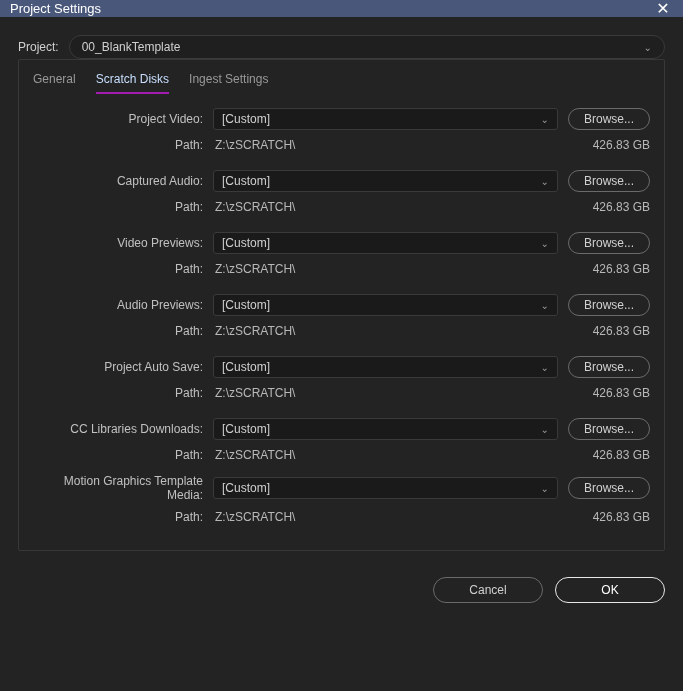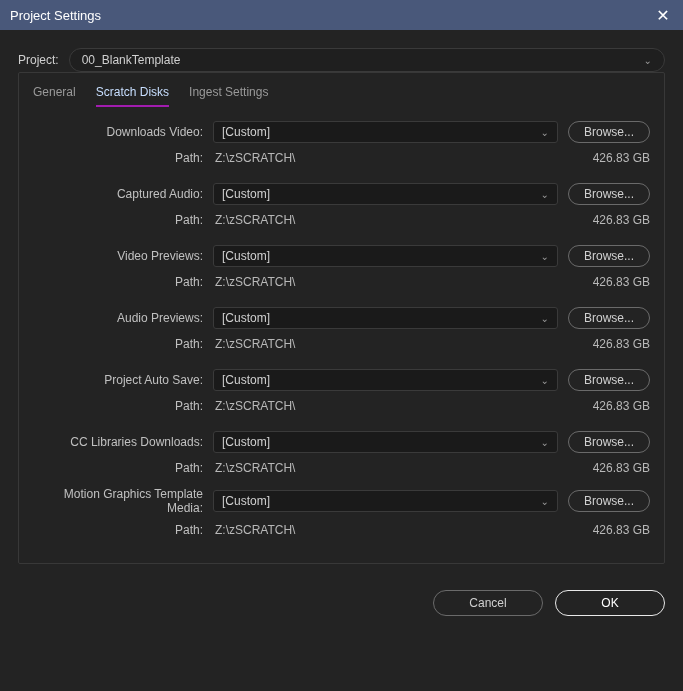--- a/index.html
+++ b/index.html
@@ -11,21 +11,21 @@
     }
     body {
       background: #232323;
       width: 683px;
       height: 691px;
       overflow: hidden;
       color: #d0d0d0;
     }
     .titlebar {
       background: #49587a;
-      height: 30px;
+      height: 17px;
       display: flex;
       align-items: center;
       justify-content: space-between;
       padding: 8px 10px;
     }
     .titlebar-title {
       color: #ffffff;
       font-size: 13px;
     }
     .close-btn {
@@ -185,21 +185,21 @@
 
   <div class="panel">
     <div class="tabs">
       <div class="tab">General</div>
       <div class="tab active">Scratch Disks</div>
       <div class="tab">Ingest Settings</div>
     </div>
 
     <div class="section">
       <div class="row">
-        <div class="label">Downloads Video:</div>
+        <div class="label">Project Video:</div>
         <div class="dropdown">
           <span>[Custom]</span>
           <span class="chevron">⌄</span>
         </div>
         <div class="browse-btn">Browse...</div>
       </div>
       <div class="path-row">
         <div class="label">Path:</div>
         <div class="path-value">Z:\zSCRATCH\</div>
         <div class="storage">426.83 GB</div>

